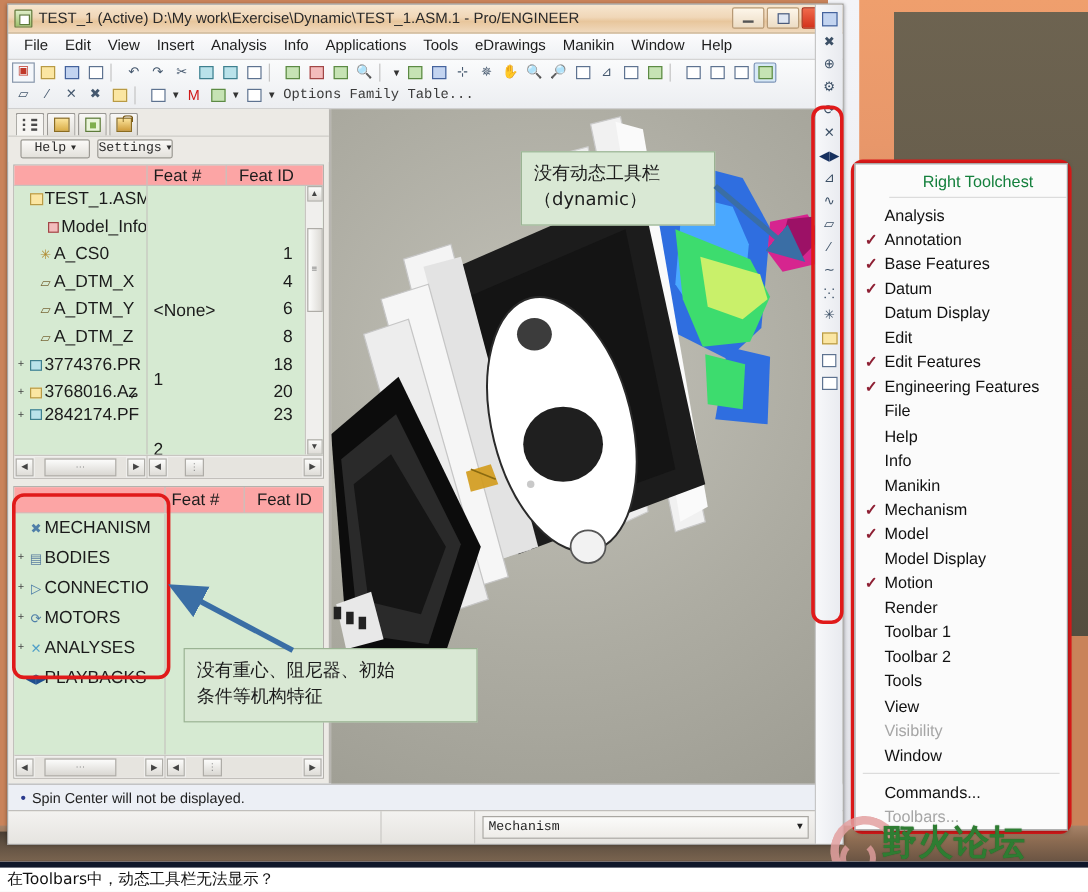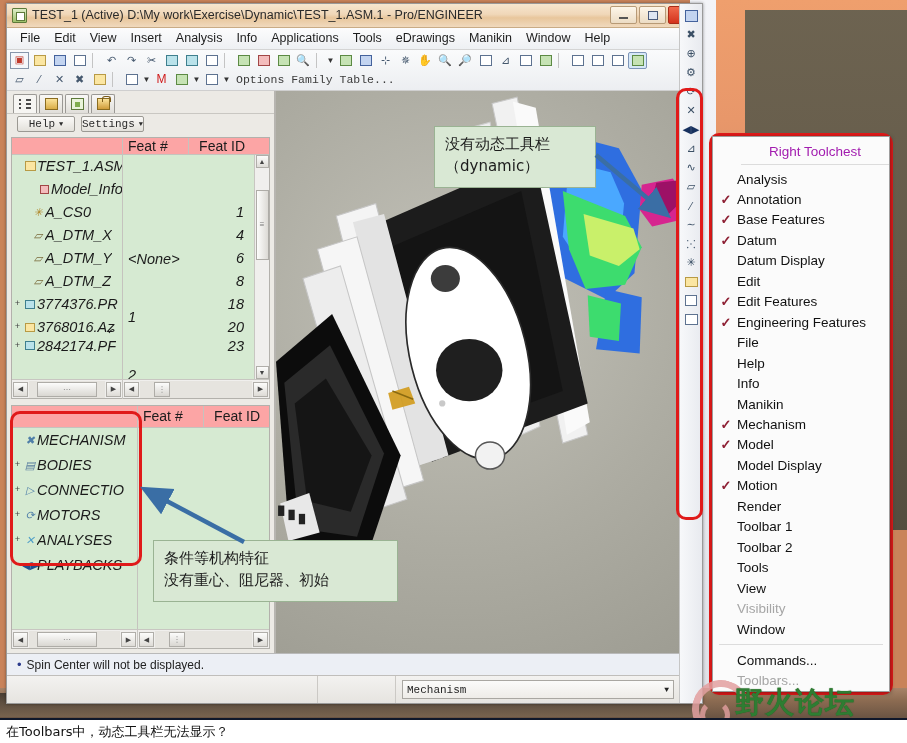--- a/index.html
+++ b/index.html
@@ -169,21 +169,21 @@
   .treepanel { background:#ffffff; border:1px solid #b3b1ac; display:flex; flex-direction:column; min-height:0;}
   .treehdr { height: 22px; display: flex; background: #fca5a5; border-bottom: 1px solid #c5c3be; }
   .th-name { flex: 1 1 auto; }
   .th-c { width: 66px; border-left: 1px solid #c5c3be; font-size: 14px; color: #1c1c1c;
           display: flex; align-items: center; justify-content: flex-start; padding-left:5px;}
   .th-c.r { justify-content: flex-end; padding-right: 9px;}
   .treebody { flex: 1 1 auto; display: flex; min-height: 0; overflow: hidden; background:#d6ead2; }
   .tcol-name { flex: 1 1 auto; background: #d6ead2; overflow: hidden; }
   .tcol-num  { width: 66px; flex:0 0 66px; background: #d6ead2; border-left:1px solid #c5c3be; }
   .tcol-id   { width: 66px; flex:0 0 66px; background: #d6ead2; }
-  .trow { height: 23px; display:flex; align-items:center; font-size:14.5px; color:#1b1b1b; white-space:nowrap;font-style:italic; }
+  .trow { height: 23px; display:flex; align-items:center; font-size:14.5px; color:#1b1b1b; white-space:nowrap; }
   .trow .exp { width:11px; flex:0 0 11px; text-align:center; font-size:9px; color:#444; font-family:"Liberation Mono",monospace;}
   .trow .nic { width:14px; flex:0 0 14px; display:flex;align-items:center;justify-content:center;font-size:11px;}
   .trow .lbl { overflow:hidden; }
   .trow.num { justify-content:flex-start; padding-left:5px;margin-top:35px; }
   .trow.idc { justify-content:flex-end; padding-right:10px; }
   .vscroll {
     width: 15px; flex:0 0 15px; background:#f0efed; border-left:1px solid #c8c6c1;
     display:flex; flex-direction:column; align-items:center;
   }
   .vsbtn{width:13px;height:13px;background:linear-gradient(180deg,#fcfcfb,#dedcd7);
@@ -253,21 +253,21 @@
 
   
   .tcmenu {
     position: absolute; left: 712px; top: 136px; width: 178px; height: 556px;
     background: #fbfbfb; border: 1px solid #9d9d9d;
     box-shadow: 1px 1px 4px rgba(0,0,0,.35);
     display: flex; flex-direction: column; padding-top: 2px;
   }
   .tcmenu-title {
     height: 26px; display:flex; align-items:center; justify-content:center;
-    font-size: 13.5px; color: #a21caf; border-bottom: 1px solid #dcdcdc; margin-bottom:4px;margin-left:28px;
+    font-size: 13.5px; color: #15803d; border-bottom: 1px solid #dcdcdc; margin-bottom:4px;margin-left:28px;
   }
   .tcitem {
     height: 20.6px; display: flex; align-items: center;
     font-size: 13.5px; color: #111; padding-left: 2px;
   }
   .tcitem .chk { width: 22px; flex:0 0 22px; text-align:center;
                  color:#8e2034; font-size: 13px; font-weight:bold; }
   .tcitem.dim { color: #a6a6a6; }
   .tcsep { height: 1px; background:#dcdcdc; margin: 5px 6px; }
 
@@ -281,21 +281,21 @@
           opacity:.8; }
   .wm-cn{ left: 735px; top: 683px; font-size: 29px; font-weight: bold;
           color: #2e7d32; font-family: "DejaVu Sans", sans-serif; letter-spacing: 1px;
           text-shadow: 0 0 1px #1b5e20; }
   .wm-url{ left: 749px; top: 717px; font-size: 14px; color: #9fb0bd;
            font-family:"Liberation Sans",sans-serif; }
 
   
   .caption {
     position: absolute; left: 0; top: 718px; width: 907px; height: 25px;
-    background: #ffffff; border-top:2px solid #0f172a;
+    background: #ffffff; border-top:5px solid #0f172a;
     display: flex; align-items: center; padding-left: 6px;
     font-size: 13px; color: #111; font-family: "DejaVu Sans", sans-serif;
   }
 </style>
 </head>
 <body>
 
 <div id="root">
 
   <div class="desktop">
@@ -753,22 +753,22 @@
   <svg class="arrow" style="left:592px; top:150px; width:90px; height:80px;">
     <defs>
       <marker id="ah1" markerWidth="7" markerHeight="7" refX="5.5" refY="3.2" orient="auto">
         <path d="M0,0 L7,3.2 L0,6.4 Z" fill="#3a6ea5"></path>
       </marker>
     </defs>
     <line x1="4" y1="5" x2="74" y2="64" stroke="#3a6ea5" stroke-width="4.5" marker-end="url(#ah1)"></line>
   </svg>
 
   <div class="callout" style="left:153px; top:540px; width:245px; height:62px;">
+    <div>没有重心、阻尼器、初始</div>
     <div>条件等机构特征</div>
-    <div>没有重心、阻尼器、初始</div>
   </div>
 
   <svg class="arrow" style="left:138px; top:480px; width:120px; height:70px;">
     <defs>
       <marker id="ah2" markerWidth="7" markerHeight="7" refX="5.5" refY="3.2" orient="auto">
         <path d="M0,0 L7,3.2 L0,6.4 Z" fill="#3a6ea5"></path>
       </marker>
     </defs>
     <line x1="106" y1="62" x2="8" y2="10" stroke="#3a6ea5" stroke-width="4.5" marker-end="url(#ah2)"></line>
   </svg>

